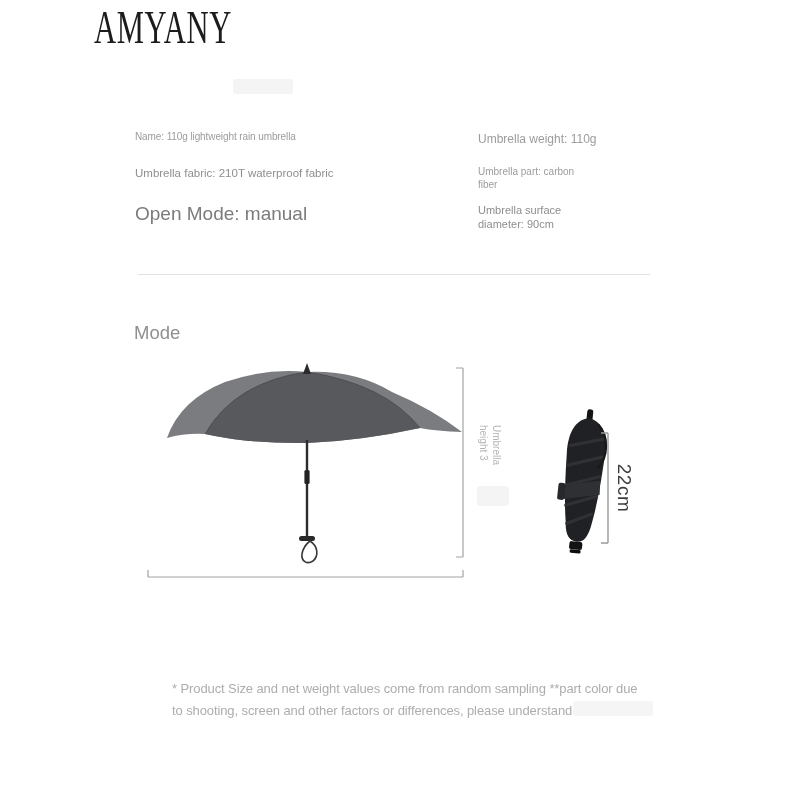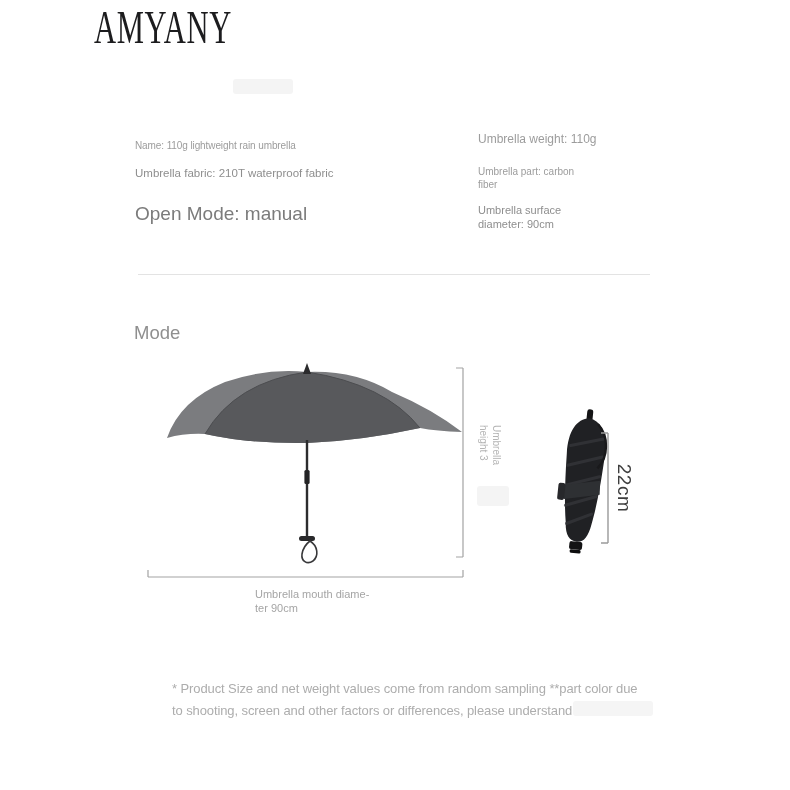--- a/index.html
+++ b/index.html
@@ -9,21 +9,21 @@
         font-size:47px;color:#1c1c1e;transform:scale(0.65,1);transform-origin:left top;
         white-space:nowrap;letter-spacing:1px;}
   .heading{position:absolute;left:135px;top:42px;margin:0;font-size:20px;font-weight:700;
         font-family:"Liberation Sans",sans-serif;color:#1f1f1f;line-height:26px;
         white-space:pre-line;letter-spacing:.2px;}
   .smudge{position:absolute;background:#f4f4f4;border-radius:3px;}
   .smudge-heading{left:233px;top:79px;width:60px;height:15px;}
   .smudge-height{left:477px;top:486px;width:32px;height:20px;}
   .smudge-footnote{left:573px;top:701px;width:80px;height:15px;background:#f5f5f5;}
   .spec{position:absolute;color:#9a9a9a;}
-  .spec-l1{left:135px;top:140px;font-size:10px;letter-spacing:-.1px;color:#9c9c9c;}
+  .spec-l1{left:135px;top:131px;font-size:10px;letter-spacing:-.1px;color:#9c9c9c;}
   .spec-l2{left:135px;top:167px;font-size:11.5px;color:#8e8e8e;}
   .spec-l3{left:135px;top:203px;font-size:19px;color:#7b7b7b;}
   .spec-r1{left:478px;top:132px;font-size:12px;color:#9c9c9c;width:150px;}
   .spec-r2{left:478px;top:166px;font-size:10px;color:#9c9c9c;width:104px;line-height:12.5px;}
   .spec-r3{left:478px;top:204px;font-size:11px;color:#8e8e8e;width:122px;line-height:13.5px;}
   .divider{position:absolute;left:138px;top:274px;width:512px;height:1px;background:#e3e3e3;}
   .size-heading{position:absolute;left:134px;top:322px;font-size:18.5px;color:#8f8f8f;}
   .art{position:absolute;left:0;top:0;pointer-events:none;}
   .dim-label{position:absolute;color:#b5b5b5;font-size:10px;line-height:12.5px;white-space:pre-line;}
   .height-label{left:462px;top:439px;width:54px;height:26px;transform:rotate(90deg);}
@@ -96,22 +96,20 @@
 
     <g stroke="#9a9a9a" stroke-width="1.4" fill="none">
       <path d="M608,433 L601,433 M608,433 L608,543 M608,543 L601,543"></path>
     </g>
   </svg>
 
   <div class="dim-label height-label">Umbrella
 height 3</div>
   <div class="smudge smudge-height"></div>
 
-  <div class="dim-label diameter-label">Umbrella mouth diame-
-ter 90cm</div>
 
   <div class="dim-label folded-length-label">22cm</div>
 
   <div class="footnote">* Product Size and net weight values come from random sampling **part color due
 to shooting, screen and other factors or differences, please understand *</div>
   <div class="smudge smudge-footnote"></div>
 
 </div>
 
 </body></html>

